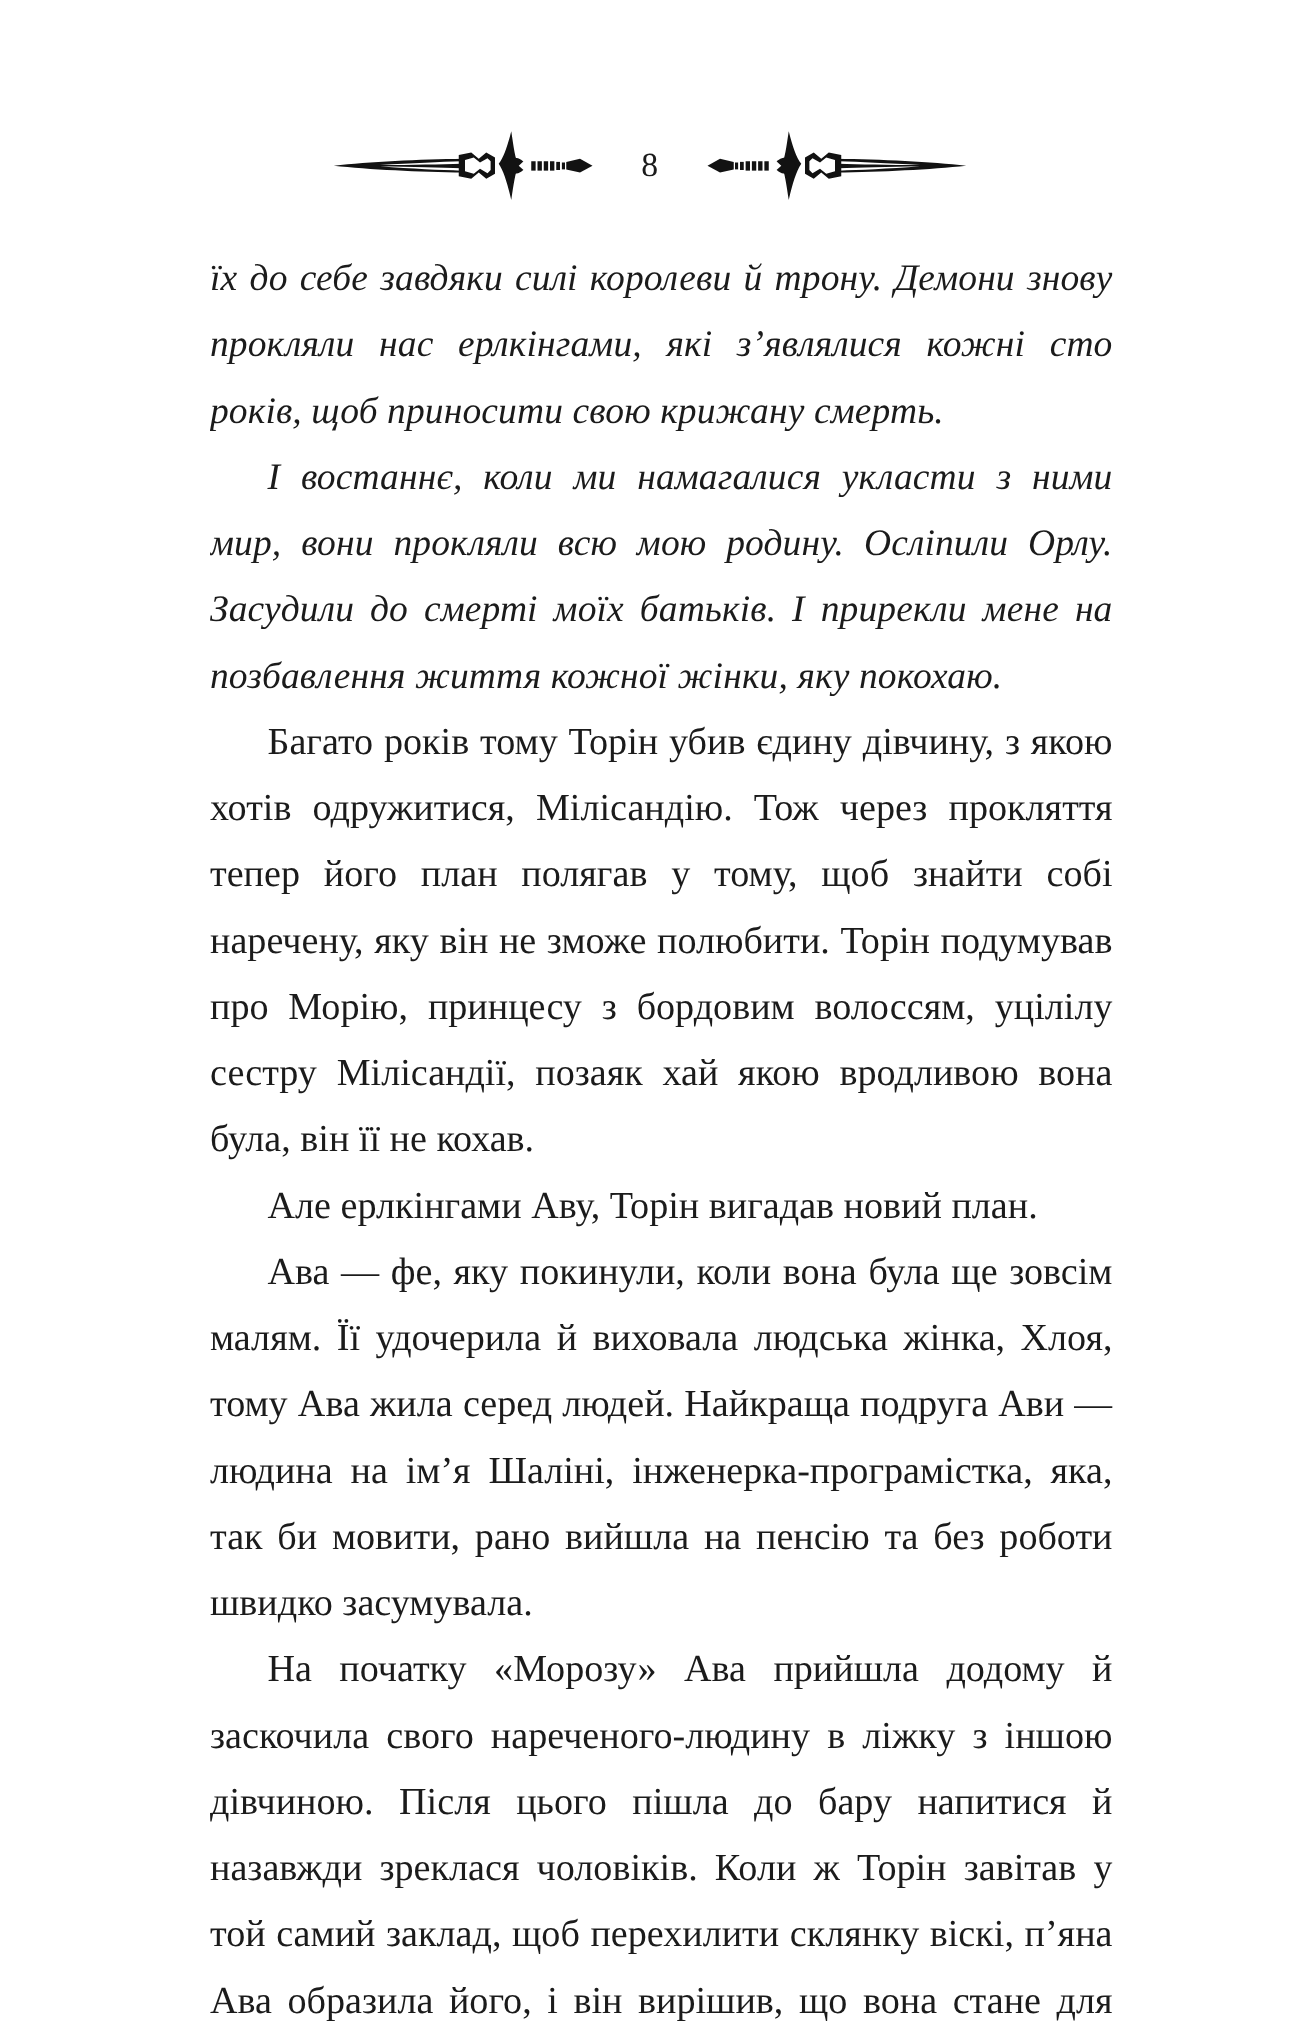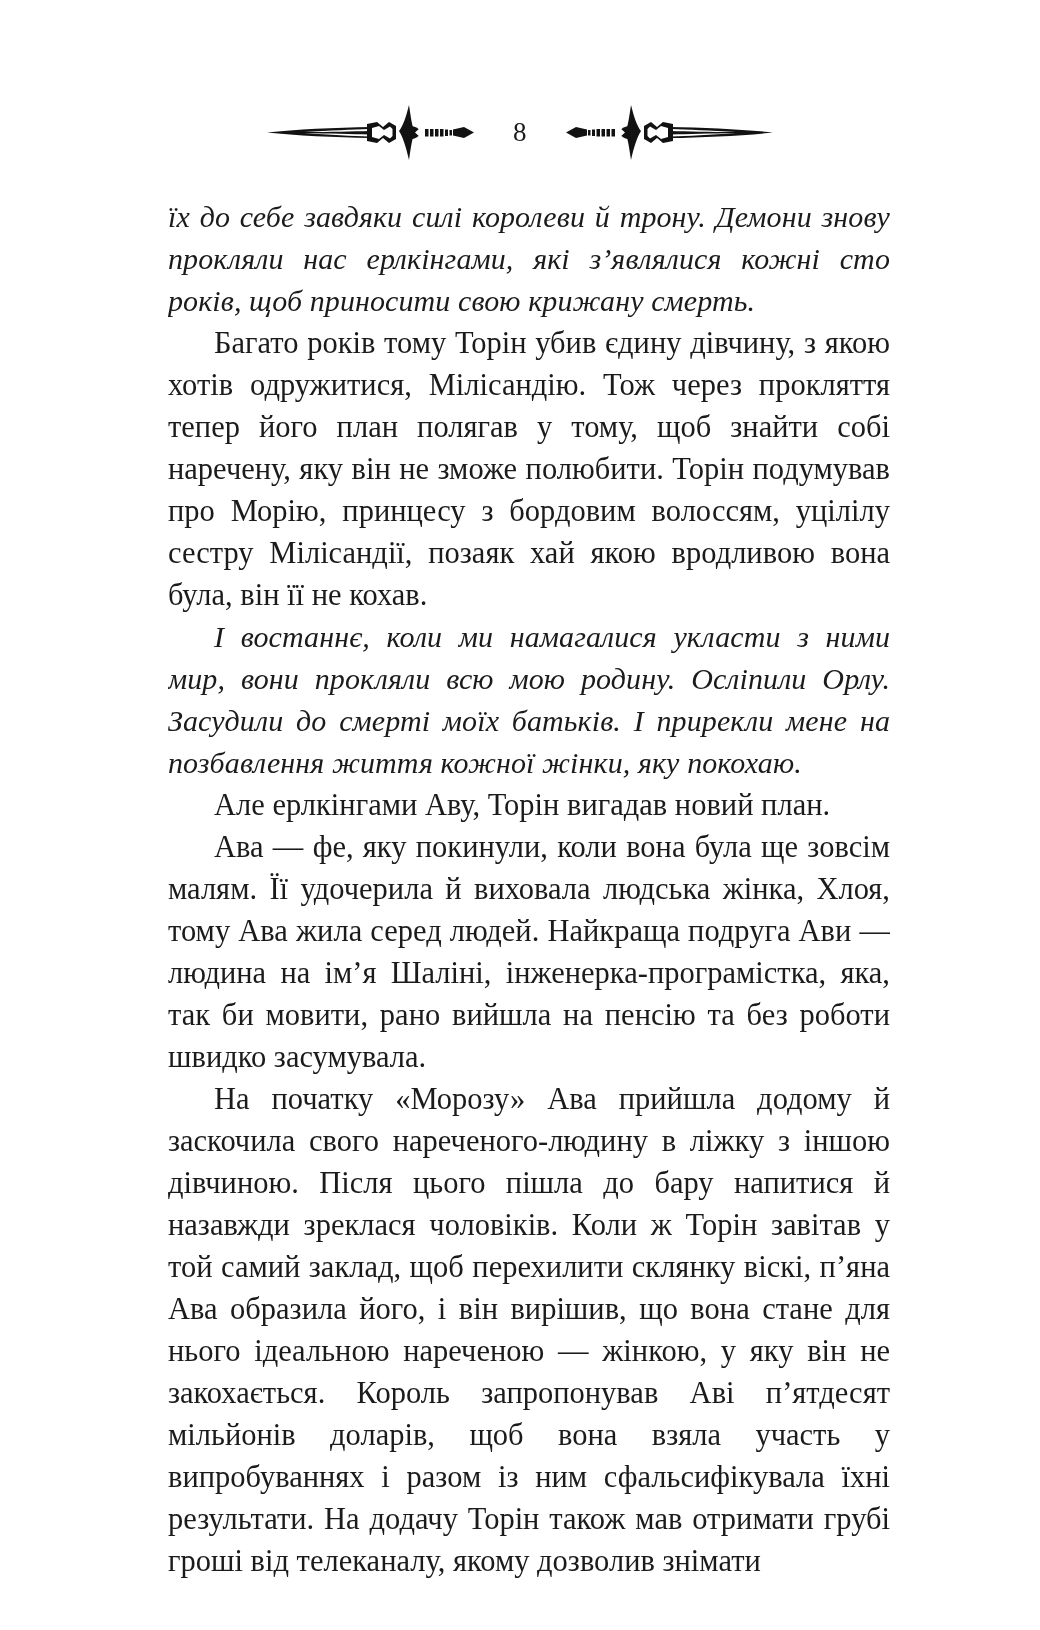--- a/index.html
+++ b/index.html
@@ -60,21 +60,21 @@
     position: absolute;
     top: 196px;
     left: 168px;
     width: 722px;
     bottom: 0;
   }
 
   p.para {
     margin: 0;
     font-size: 30.5px;
-    line-height: 42px;
+    line-height: 53px;
     text-align: justify;
     text-justify: inter-word;
     hyphens: manual;
     -webkit-hyphens: manual;
     color: #1b1b1b;
     font-weight: 400;
   }
 
   p.para.italic {
     font-style: italic;
@@ -150,23 +150,23 @@
         </g>
       </svg>
     </span>
 
   </div>
 
   <div class="textblock clip-bottom">
 
     <p class="para italic">їх до себе завдяки силі королеви й трону. Демони знову прокляли нас ерлкінгами, які з’являлися кожні сто років, щоб приносити свою крижану смерть.</p>
 
+    <p class="para italic indent">І востаннє, коли ми намагалися укласти з ними мир, вони прокляли всю мою родину. Осліпили Орлу. Засудили до смерті моїх батьків. І прирекли мене на позбавлення життя кожної жінки, яку покохаю.</p>
+
     <p class="para indent">Багато років тому Торін убив єдину дівчину, з якою хотів одружитися, Мілісандію. Тож через прокляття тепер його план полягав у тому, щоб знайти собі наречену, яку він не зможе полюбити. Торін подумував про Морію, принцесу з бордовим волоссям, уцілілу сестру Мілісандії, позаяк хай якою вродливою вона була, він її не кохав.</p>
-
-    <p class="para italic indent">І востаннє, коли ми намагалися укласти з ними мир, вони прокляли всю мою родину. Осліпили Орлу. Засудили до смерті моїх батьків. І прирекли мене на позбавлення життя кожної жінки, яку покохаю.</p>
 
     <p class="para indent">Але ерлкінгами Аву, Торін вигадав новий план.</p>
 
     <p class="para indent">Ава — фе, яку покинули, коли вона була ще зовсім малям. Її удочерила й виховала людська жінка, Хлоя, тому Ава жила серед людей. Найкраща подруга Ави — людина на ім’я Шаліні, інженерка-програмістка, яка, так би мовити, рано вийшла на пенсію та без роботи швидко засумувала.</p>
 
     <p class="para indent">На початку «Морозу» Ава прийшла додому й заскочила свого нареченого-людину в ліжку з іншою дівчиною. Після цього пішла до бару напитися й назавжди зреклася чоловіків. Коли ж Торін завітав у той самий заклад, щоб перехилити склянку віскі, п’яна Ава образила його, і він вирішив, що вона стане для нього ідеальною нареченою — жінкою, у яку він не закохається. Король запропонував Аві п’ятдесят мільйонів доларів, щоб вона взяла участь у випробуваннях і разом із ним сфальсифікувала їхні результати. На додачу Торін також мав отримати грубі гроші від телеканалу, якому дозволив знімати</p>
 
   </div>
 
 </div>

